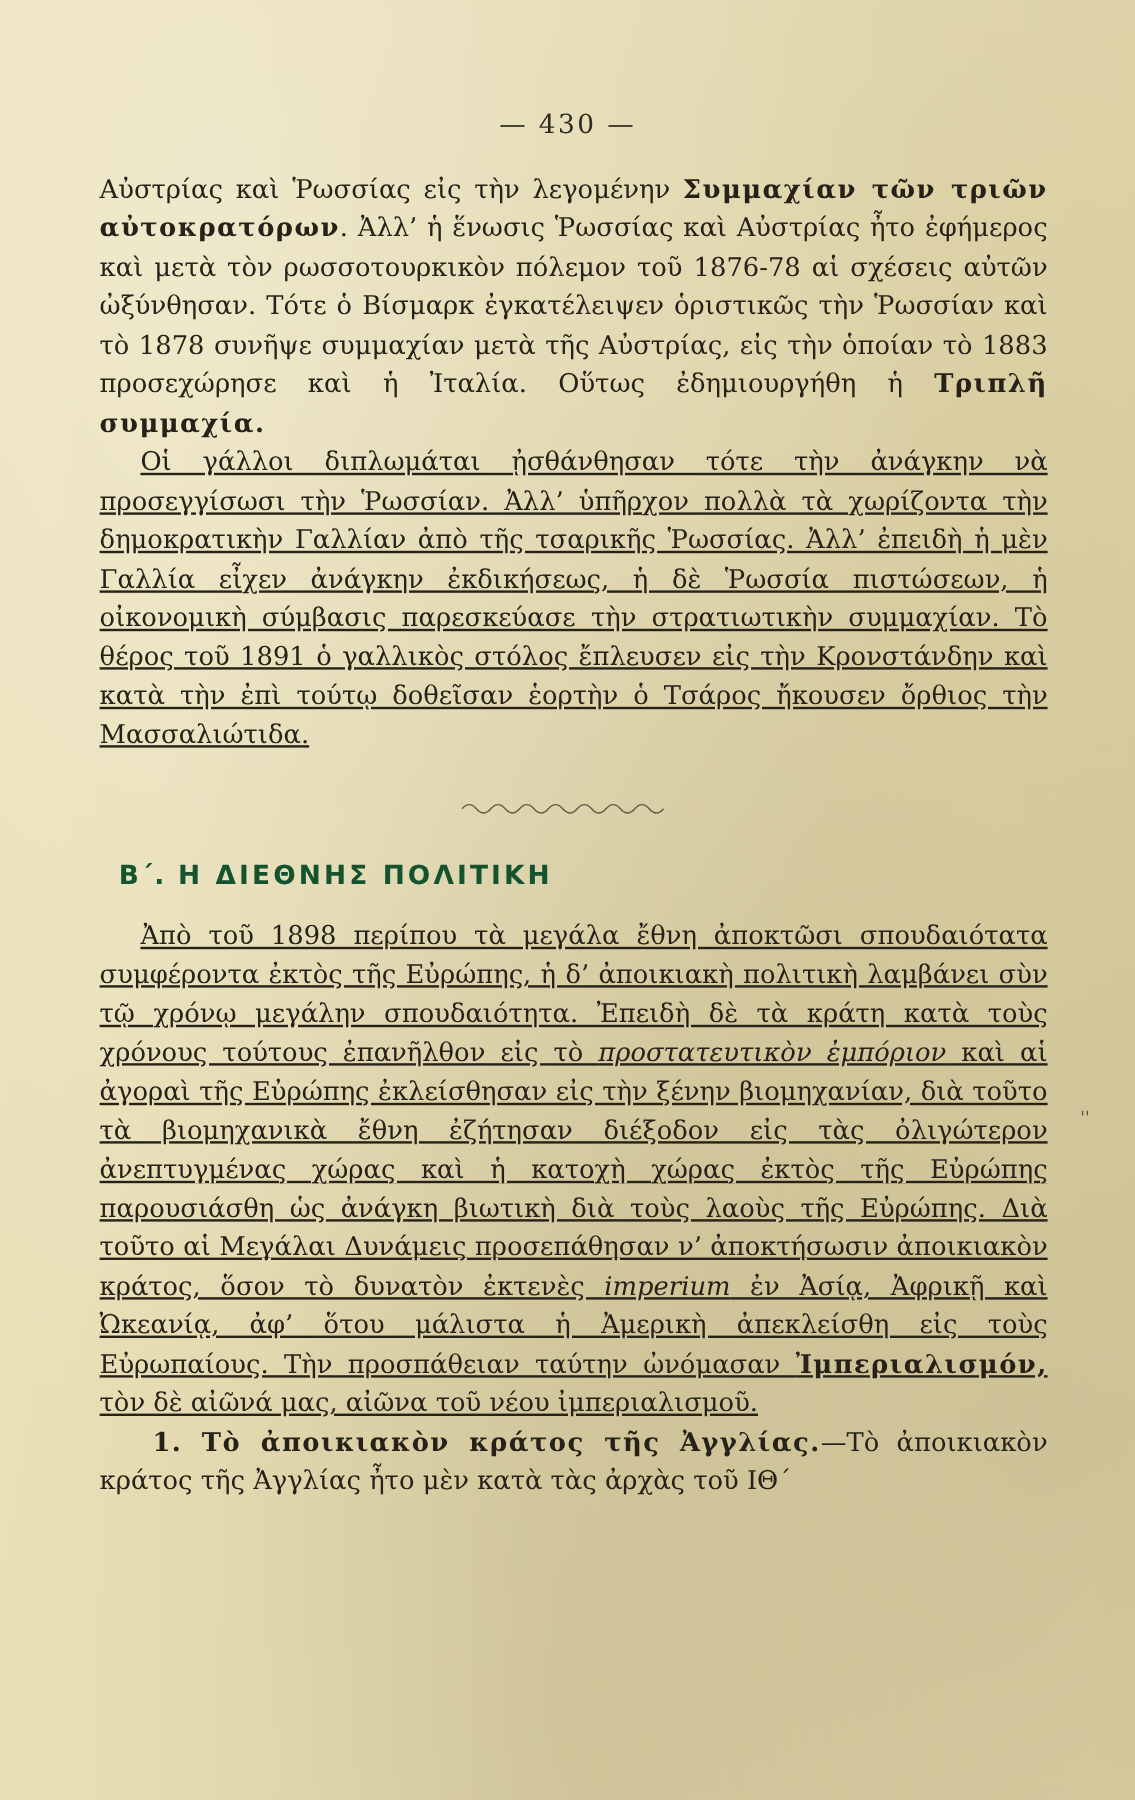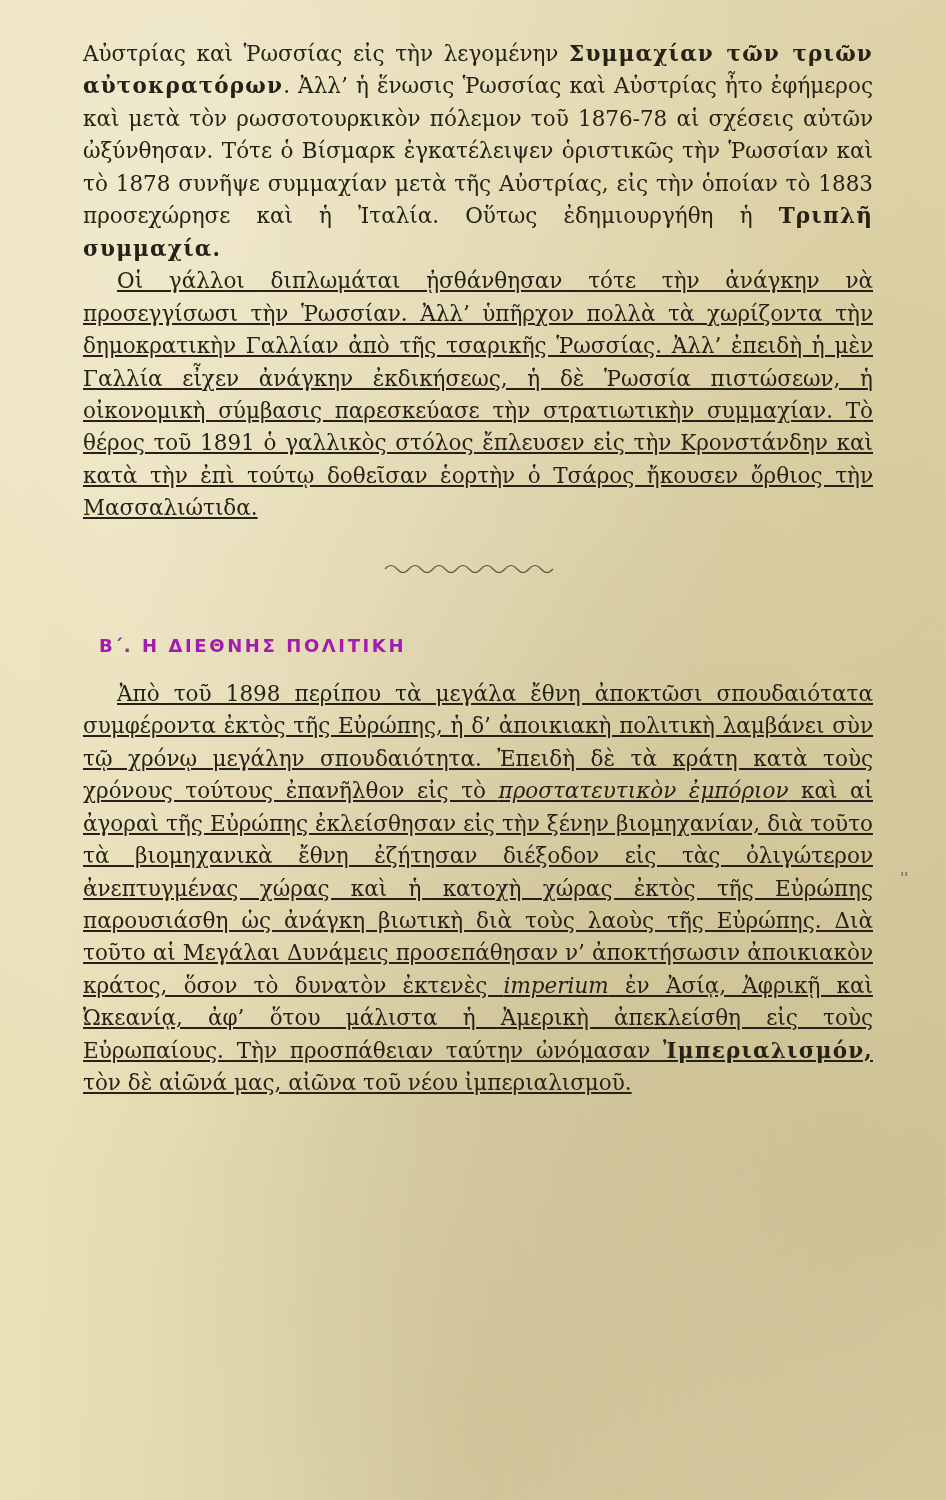--- a/index.html
+++ b/index.html
@@ -49,48 +49,48 @@
   p.body-par {
     font-size: 21.5px;
     line-height: 1.51;
     text-align: justify;
     margin: 0;
     color: #262218;
     font-family: "DejaVu Serif", serif;
     hyphens: none;
   }
   p.first-par {
-    margin-top: 38px;
+    margin-top: 26px;
   }
   p.indent {
     text-indent: 34px;
     text-decoration: underline;
   }
   .spaced-bold {
     font-weight: bold;
     letter-spacing: 1.2px;
   }
   .italic {
     font-style: italic;
   }
   .divider {
     margin: 34px auto 0 auto;
     width: 190px;
     height: 18px;
     opacity: 0.75;
   }
   .section-head {
-    margin-top: 58px;
+    margin-top: 36px;
     margin-bottom: 22px;
-    font-size: 18px;
+    font-size: 22px;
     font-weight: bold;
     letter-spacing: 2.6px;
     padding-left: 16px;
     font-family: "DejaVu Sans", sans-serif;
-    color: #a21caf;
+    color: #14532d;
   }
   .section-head .label {
     letter-spacing: 1.5px;
     margin-right: 10px;
   }
   .margin-mark {
     position: absolute;
     font-size: 14px;
     color: #3a3428;
     opacity: 0.8;
@@ -106,38 +106,40 @@
   .par-gap { margin-top: 4px; }
   .item-line { margin-top: 18px; text-indent: 44px; }
 </style>
 </head>
 <body>
 
 <div class="paper-texture"></div>
 
 <div class="page">
 
+  <div class="page-number">— 430 —</div>
 
   <div class="content">
 
     <p class="body-par first-par" id="par-1"><span>Αὐστρίας καὶ Ῥωσσίας εἰς τὴν λεγομένην </span><span class="spaced-bold">Συμμαχίαν τῶν τριῶν αὐτοκρατόρων</span><span>. Ἀλλ’ ἡ ἕνωσις Ῥωσσίας καὶ Αὐστρίας ἦτο ἐφήμερος καὶ μετὰ τὸν ρωσσοτουρκικὸν πόλεμον τοῦ 1876-78 αἱ σχέσεις αὐτῶν ὠξύνθησαν. Τότε ὁ Βίσμαρκ ἐγκατέλειψεν ὁριστικῶς τὴν Ῥωσσίαν καὶ τὸ 1878 συνῆψε συμμαχίαν μετὰ τῆς Αὐστρίας, εἰς τὴν ὁποίαν τὸ 1883 προσεχώρησε καὶ ἡ Ἰταλία. Οὕτως ἐδημιουργήθη ἡ </span><span class="spaced-bold">Τριπλῆ συμμαχία.</span></p>
 
     <p class="body-par indent par-gap" id="par-2"><span>Οἱ γάλλοι διπλωμάται ᾐσθάνθησαν τότε τὴν ἀνάγκην νὰ προσεγγίσωσι τὴν Ῥωσσίαν. Ἀλλ’ ὑπῆρχον πολλὰ τὰ χωρίζοντα τὴν δημοκρατικὴν Γαλλίαν ἀπὸ τῆς τσαρικῆς Ῥωσσίας. Ἀλλ’ ἐπειδὴ ἡ μὲν Γαλλία εἶχεν ἀνάγκην ἐκδικήσεως, ἡ δὲ Ῥωσσία πιστώσεων, ἡ οἰκονομικὴ σύμβασις παρεσκεύασε τὴν στρατιωτικὴν συμμαχίαν. Τὸ θέρος τοῦ 1891 ὁ γαλλικὸς στόλος ἔπλευσεν εἰς τὴν Κρονστάνδην καὶ κατὰ τὴν ἐπὶ τούτῳ δοθεῖσαν ἑορτὴν ὁ Τσάρος ἤκουσεν ὄρθιος τὴν Μασσαλιώτιδα.</span></p>
 
     <div class="divider">
       <svg width="190" height="18" viewBox="0 0 190 18" xmlns="http://www.w3.org/2000/svg">
         <path d="M2,10 q6,-7 12,0 t12,0 t12,0 t12,0 t12,0 t12,0 t12,0 t12,0 t12,0 t12,0 t12,0 t12,0 t12,0 t12,0" fill="none" stroke="#3a3428" stroke-width="1.2"></path>
       </svg>
     </div>
 
     <div class="section-head">
       <span class="label">Β΄.</span><span>Η ΔΙΕΘΝΗΣ ΠΟΛΙΤΙΚΗ</span>
     </div>
 
     <p class="body-par indent" id="sec-1"><span>Ἀπὸ τοῦ 1898 περίπου τὰ μεγάλα ἔθνη ἀποκτῶσι σπουδαιότατα συμφέροντα ἐκτὸς τῆς Εὐρώπης, ἡ δ’ ἀποικιακὴ πολιτικὴ λαμβάνει σὺν τῷ χρόνῳ μεγάλην σπουδαιότητα. Ἐπειδὴ δὲ τὰ κράτη κατὰ τοὺς χρόνους τούτους ἐπανῆλθον εἰς τὸ </span><span class="italic">προστατευτικὸν ἐμπόριον</span><span> καὶ αἱ ἀγοραὶ τῆς Εὐρώπης ἐκλείσθησαν εἰς τὴν ξένην βιομηχανίαν, διὰ τοῦτο τὰ βιομηχανικὰ ἔθνη ἐζήτησαν διέξοδον εἰς τὰς ὀλιγώτερον ἀνεπτυγμένας χώρας καὶ ἡ κατοχὴ χώρας ἐκτὸς τῆς Εὐρώπης παρουσιάσθη ὡς ἀνάγκη βιωτικὴ διὰ τοὺς λαοὺς τῆς Εὐρώπης. Διὰ τοῦτο αἱ Μεγάλαι Δυνάμεις προσεπάθησαν ν’ ἀποκτήσωσιν ἀποικιακὸν κράτος, ὅσον τὸ δυνατὸν ἐκτενὲς </span><span class="italic">imperium</span><span> ἐν Ἀσίᾳ, Ἀφρικῇ καὶ Ὠκεανίᾳ, ἀφ’ ὅτου μάλιστα ἡ Ἀμερικὴ ἀπεκλείσθη εἰς τοὺς Εὐρωπαίους. Τὴν προσπάθειαν ταύτην ὠνόμασαν </span><span class="spaced-bold">Ἰμπεριαλισμόν,</span><span> τὸν δὲ αἰῶνά μας, αἰῶνα τοῦ νέου ἰμπεριαλισμοῦ.</span></p>
 
+    <p class="body-par item-line" id="sec-2"><span class="spaced-bold">1. Τὸ ἀποικιακὸν κράτος τῆς Ἀγγλίας.</span><span>—Τὸ ἀποικιακὸν κράτος τῆς Ἀγγλίας ἦτο μὲν κατὰ τὰς ἀρχὰς τοῦ ΙΘ΄</span></p>
 
   </div>
 
   <div class="margin-mark mark-left">-</div>
   <div class="margin-mark mark-right">''</div>
 
 </div>
 
 </body></html>

